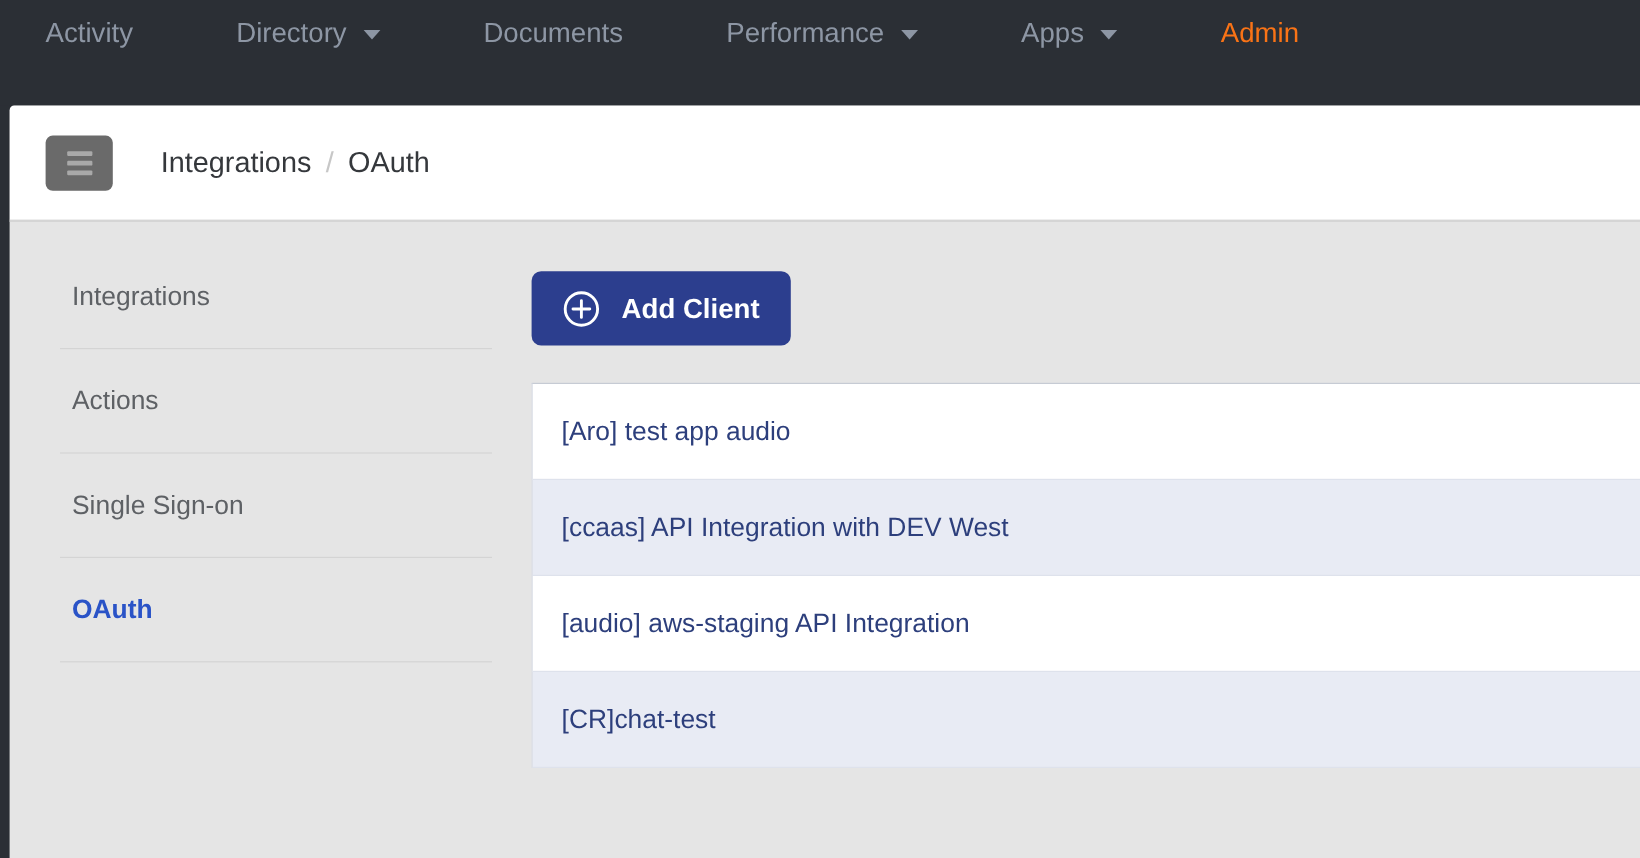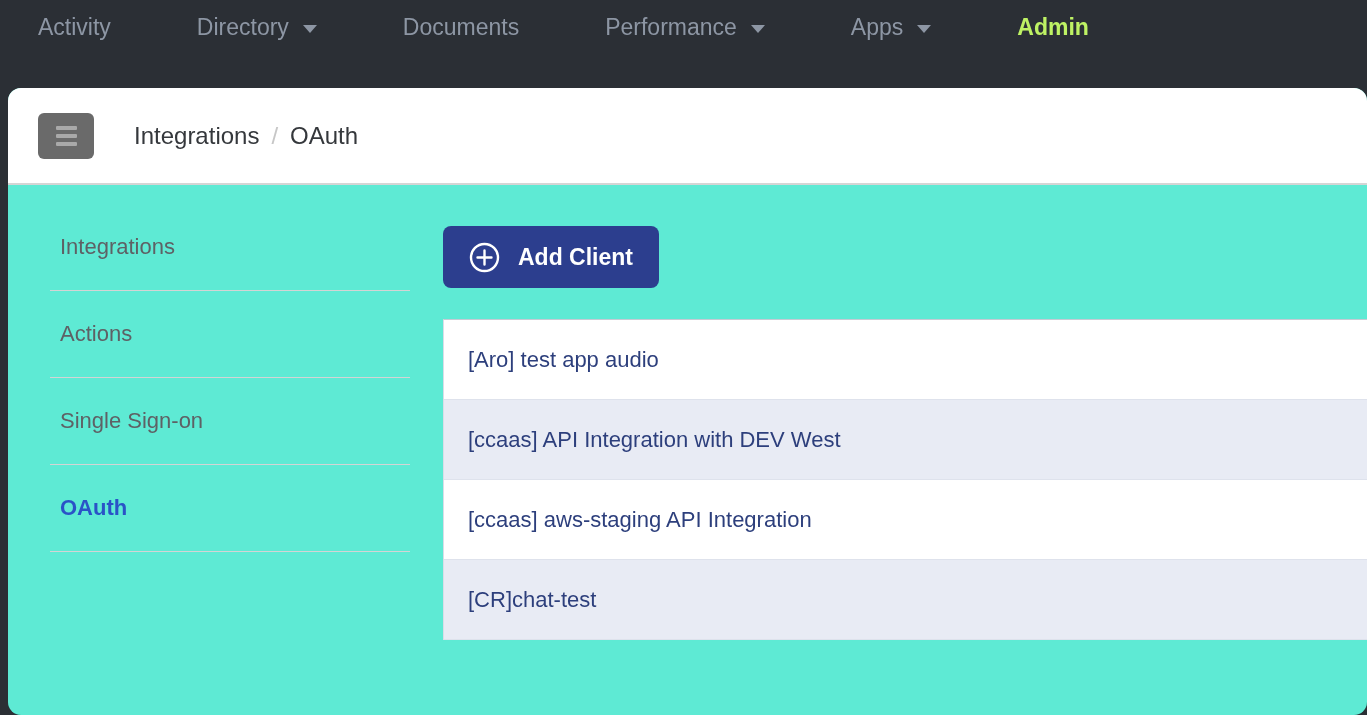--- a/index.html
+++ b/index.html
@@ -22,39 +22,38 @@
   }
   .nav-item {
     display: flex;
     align-items: center;
     color: #8d96a4;
     font-size: 23px;
     line-height: 28px;
     cursor: pointer;
     white-space: nowrap;
   }
-  .nav-item.active { color: #bef264; font-weight: 700; }
+  .nav-item.active { color: #f97316; font-weight: 400; }
   .caret {
     display: inline-block;
     width: 0; height: 0;
     border-left: 7px solid transparent;
     border-right: 7px solid transparent;
     border-top: 8px solid #8d96a4;
     margin-left: 14px;
     margin-top: 3px;
   }
 
   
   .page {
     position: absolute;
     left: 8px; top: 88px; right: 0; bottom: 0;
-    background: #5eead4;
+    background: #e5e5e5;
     border-top-left-radius: 4px;
     overflow: hidden;
-    border-radius: 13px;
   }
 
   
   .breadcrumb-bar {
     height: 97px;
     display: flex;
     align-items: center;
     padding-left: 30px;
     border-bottom: 2px solid #d5d5d5;
     background: #ffffff;
@@ -222,21 +221,21 @@
 
         <div class="table">
           <div class="tbody">
               <div class="trow">
                 <span>[Aro] test app audio</span>
               </div>
               <div class="trow alt">
                 <span>[ccaas] API Integration with DEV West</span>
               </div>
               <div class="trow">
-                <span>[ccaas] aws-staging API Integration</span>
+                <span>[audio] aws-staging API Integration</span>
               </div>
               <div class="trow alt">
                 <span>[CR]chat-test</span>
               </div>
             </div>
         </div>
       </div>
 
     </div>
   </div>

